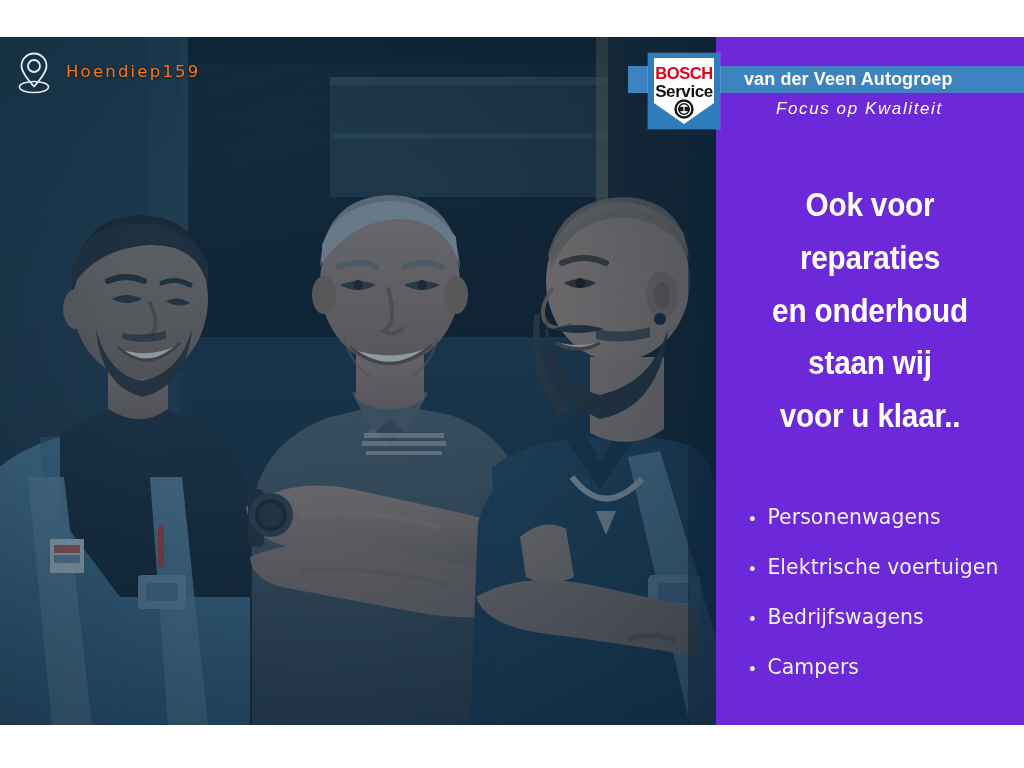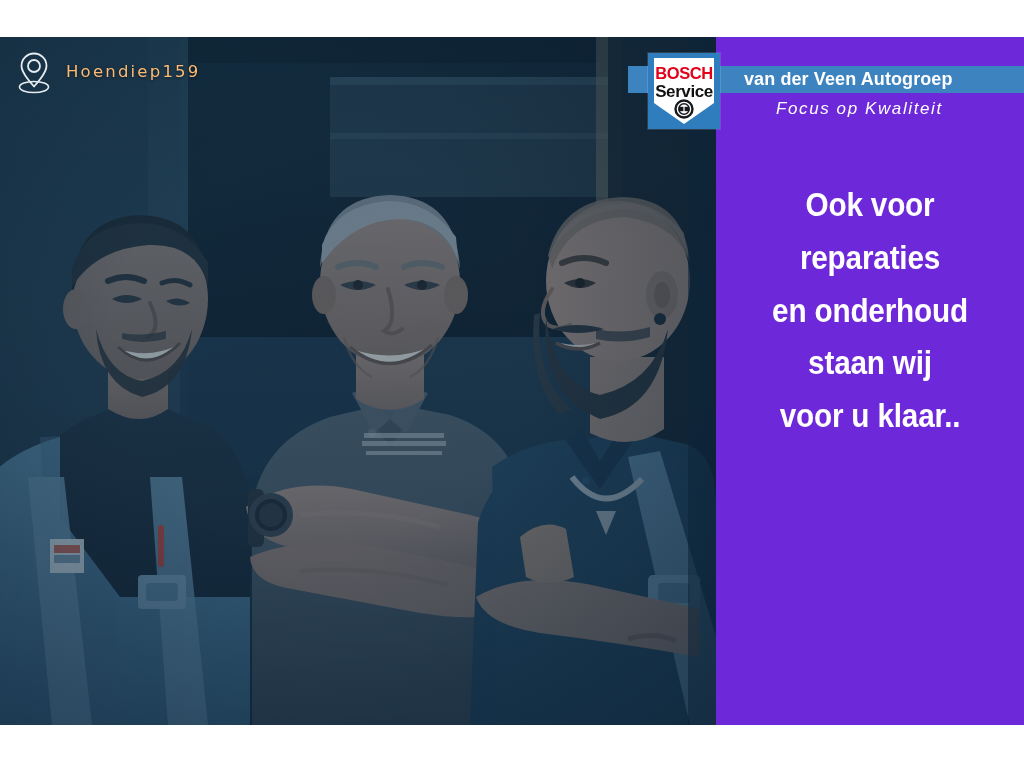--- a/index.html
+++ b/index.html
@@ -61,21 +61,21 @@
     position: absolute;
     left: 16px;
     top: 13px;
     display: flex;
     align-items: center;
     gap: 14px;
     z-index: 30;
   }
   .pin-icon { width: 36px; height: 44px; display: block; flex: none; }
   .address-lines {
-    color: #fdba74;
+    color: #f97316;
     font-size: 16.5px;
     letter-spacing: 2.2px;
     line-height: 1.62;
     font-family: "DejaVu Sans", sans-serif;
     text-shadow: 0 1px 3px rgba(0,0,0,0.55);
     white-space: nowrap;
   }
 
   
   .brand-band {
@@ -425,16 +425,22 @@
 
     <div class="info-panel">
       <div class="panel-headline">
         <span class="hl-line">Ook voor</span>
         <span class="hl-line">reparaties</span>
         <span class="hl-line">en onderhoud</span>
         <span class="hl-line">staan wij</span>
         <span class="hl-line">voor u klaar..</span>
       </div>
 
+      <ul class="panel-bullets">
+        <li>Personenwagens</li>
+        <li>Elektrische voertuigen</li>
+        <li>Bedrijfswagens</li>
+        <li>Campers</li>
+      </ul>
     </div>
 
   </div>
 </div>
 
 </body></html>

